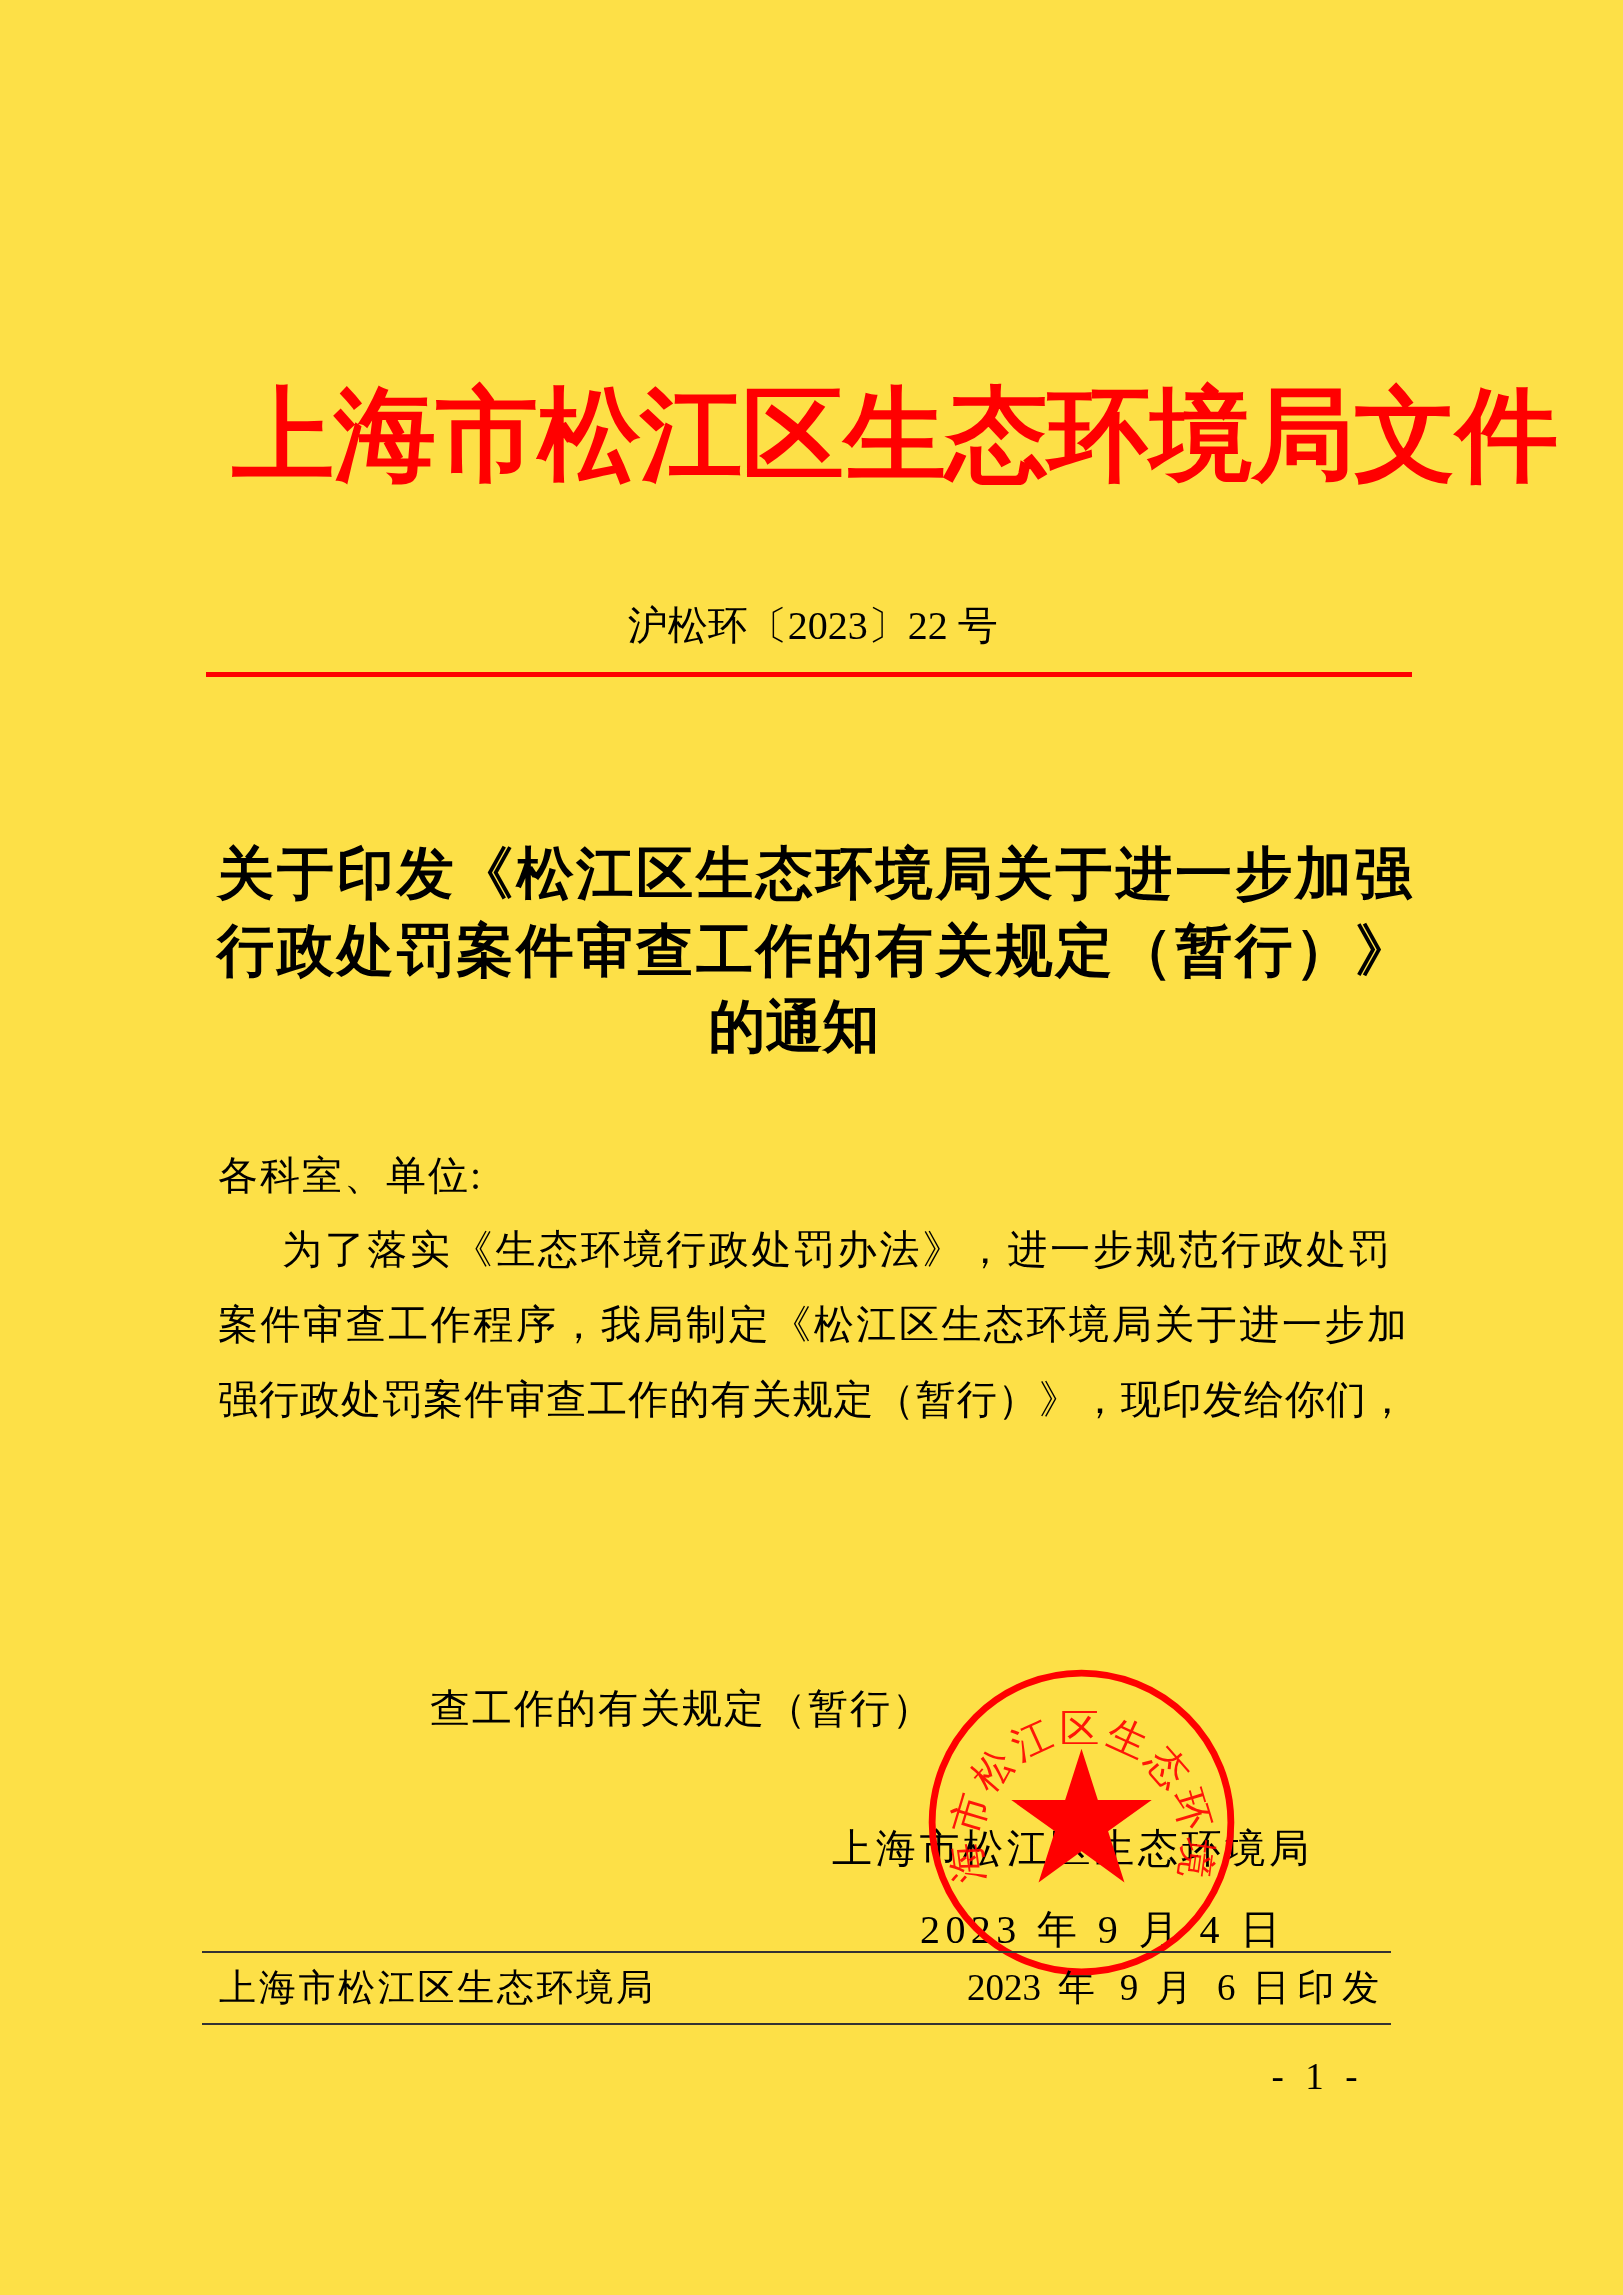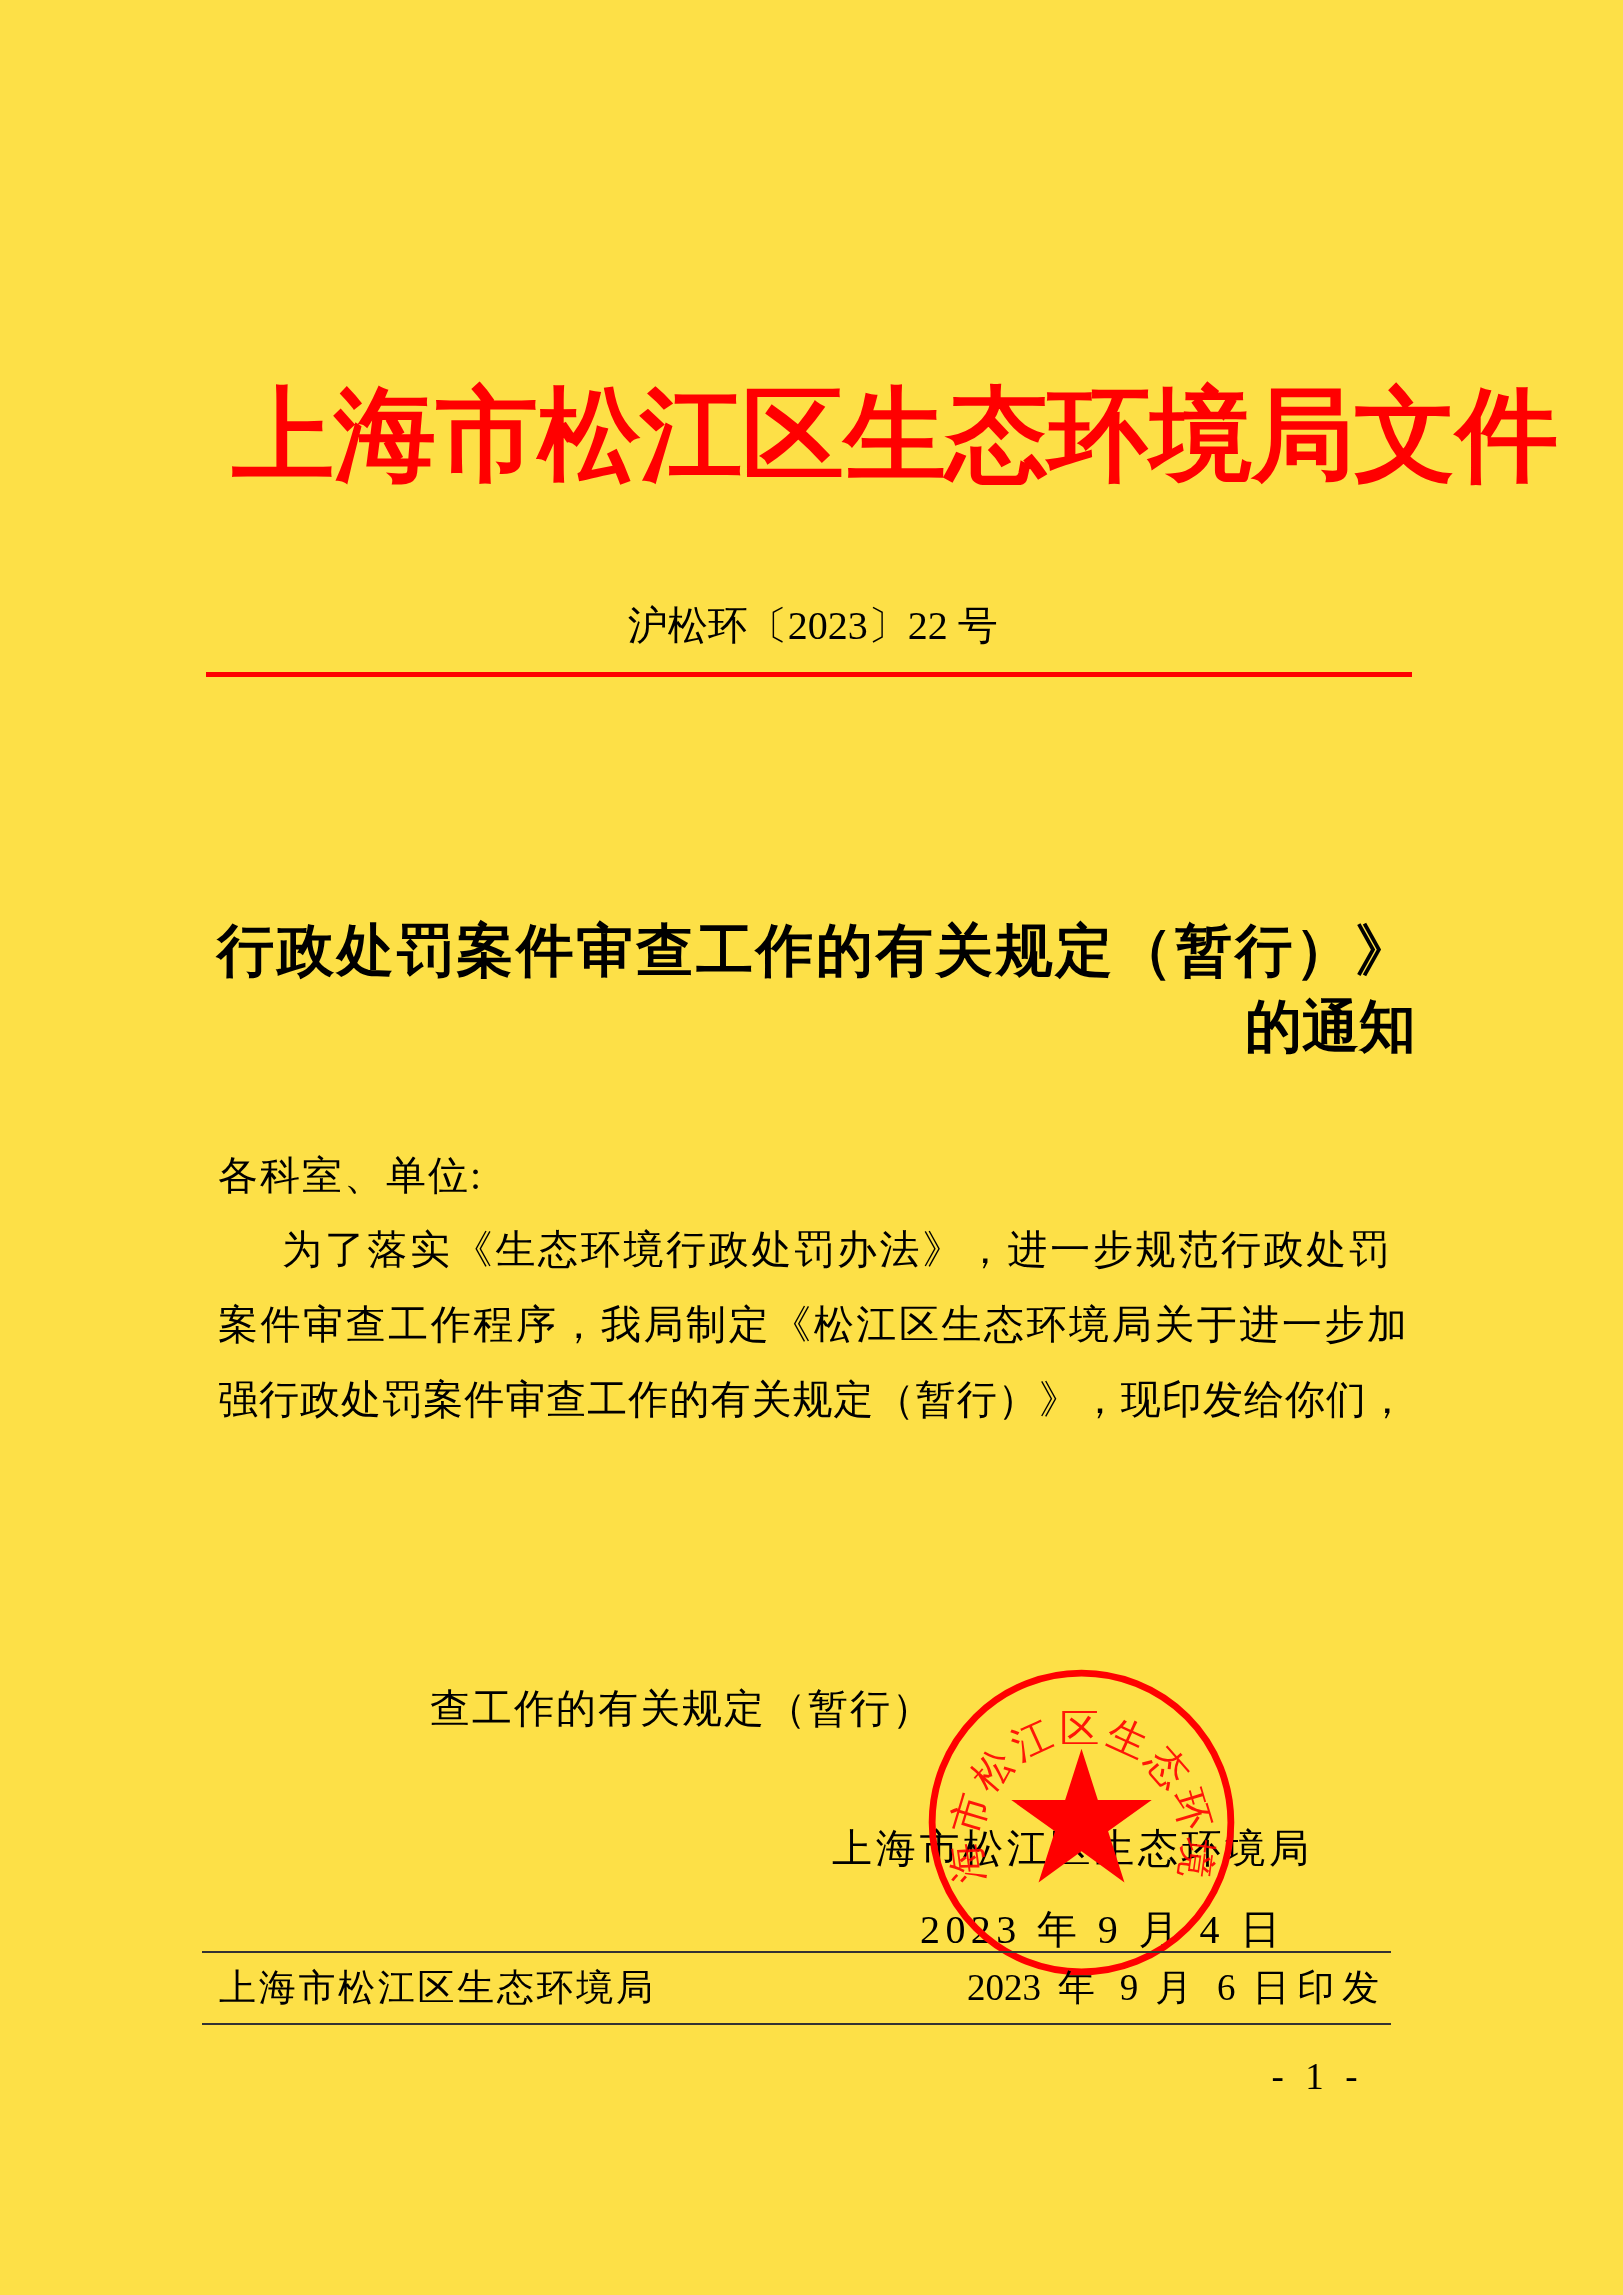--- a/index.html
+++ b/index.html
@@ -16,22 +16,22 @@
   }
   .doc-number {
     left: 16px; width: 1623px; top: 599px; text-align: center;
     font-size: 40px; line-height: 54px; color: #000;
     padding-right: 16px; box-sizing: border-box;
   }
   .doc-number span { display: inline-block; transform: translateX(-6.8px); }
   .red-rule { left: 206px; top: 672px; width: 1206px; height: 5.4px; background: #ff0000; }
 
   .title-line {
-    left: 204px; width: 1212px; color: #000; font-weight: bold;
-    font-size: 57px; line-height: 76px; text-align: right;
+    left: 188px; width: 1212px; color: #000; font-weight: bold;
+    font-size: 57px; line-height: 76px; text-align: center;
   }
   .title-line.l1 { top: 836px; text-align: justify; text-align-last: justify; left: 217px; width: 1195px; }
   .title-line.l2 { top: 913px; text-align: justify; text-align-last: justify; left: 217px; width: 1195px; }
   .title-line.l3 { top: 989px; }
 
   .body-text { font-size: 40px; line-height: 75px; color: #000; }
   .salutation { left: 218px; top: 1138px; letter-spacing: 2px; }
   .para-line { left: 218px; width: 1189px; text-align: justify; text-align-last: justify; }
   .para-line.first { left: 282px; width: 1107px; }
   .para-line.last { text-align-last: left; width: auto; }
@@ -55,20 +55,21 @@
 <body>
 
 <div class="page">
 
   <div class="abs song red-title">上海市松江区生态环境局文件</div>
 
   <div class="abs song doc-number"><span>沪松环〔2023〕22 号</span></div>
 
   <div class="abs red-rule"></div>
 
+  <div class="abs song title-line l1">关于印发《松江区生态环境局关于进一步加强</div>
   <div class="abs song title-line l2">行政处罚案件审查工作的有关规定（暂行）》</div>
   <div class="abs song title-line l3">的通知</div>
 
   <div class="abs song body-text salutation">各科室、单位:</div>
 
   <div class="abs song body-text para-line first" style="top:1212px;">为了落实《生态环境行政处罚办法》，进一步规范行政处罚</div>
   <div class="abs song body-text para-line" style="top:1287px;">案件审查工作程序，我局制定《松江区生态环境局关于进一步加</div>
   <div class="abs song body-text para-line" style="top:1362px;">强行政处罚案件审查工作的有关规定（暂行）》，现印发给你们，</div>
 
   <div class="abs song body-text attach-2">查工作的有关规定（暂行）</div>

